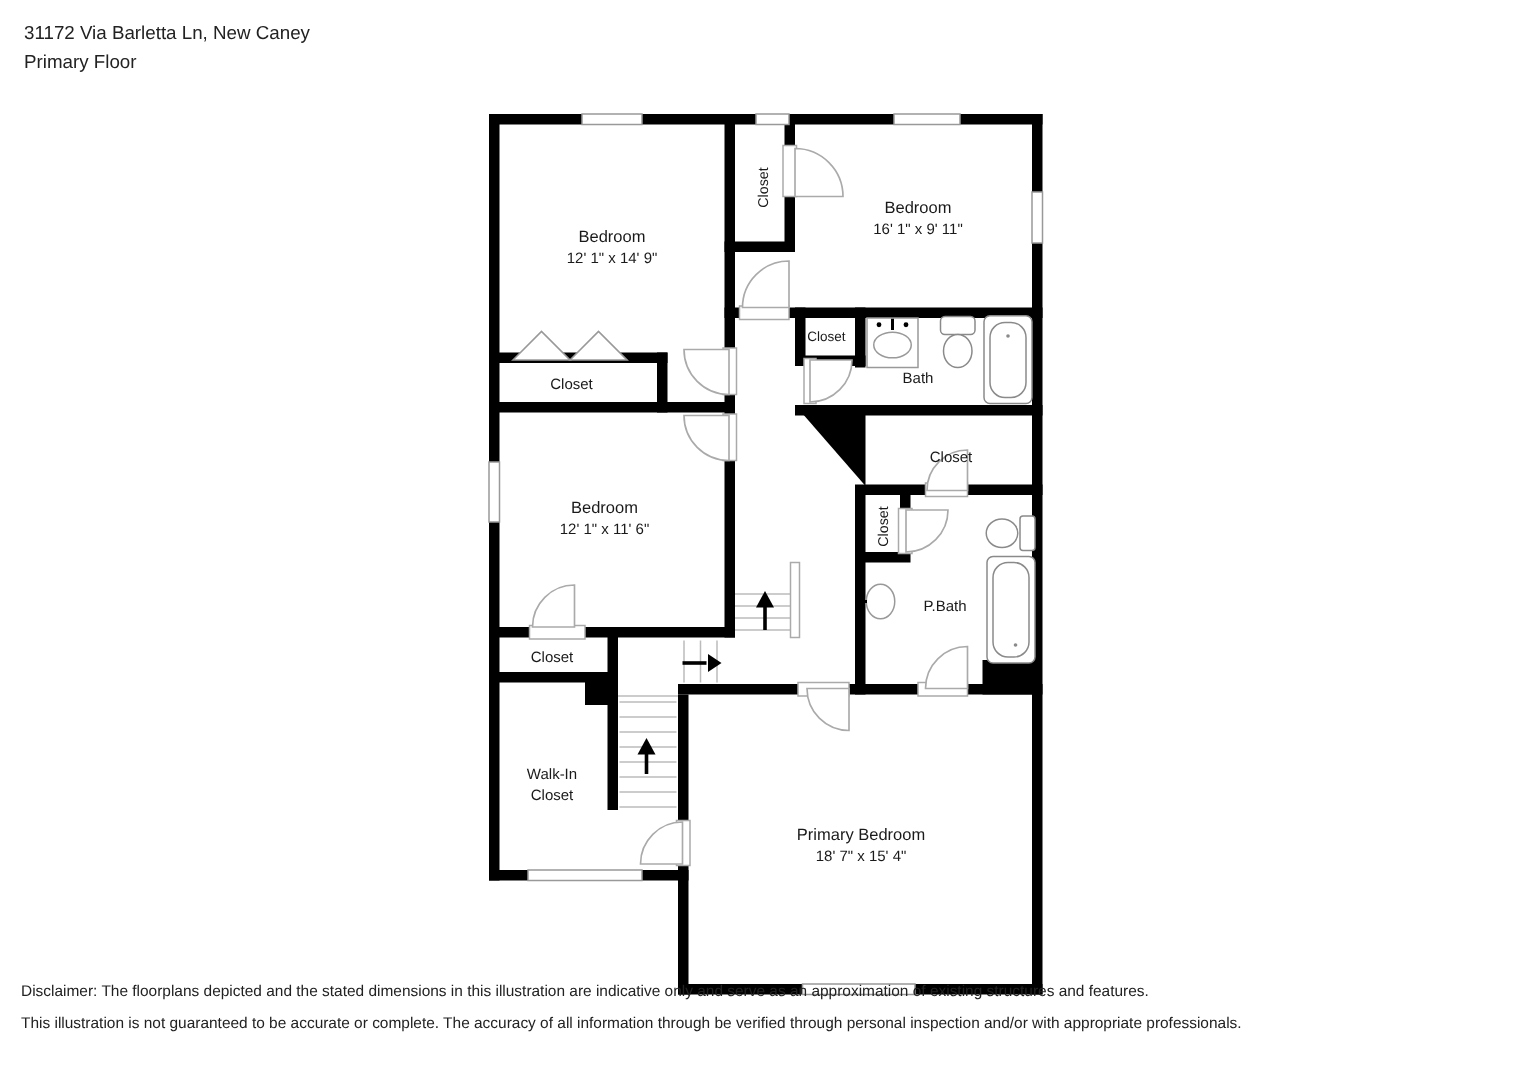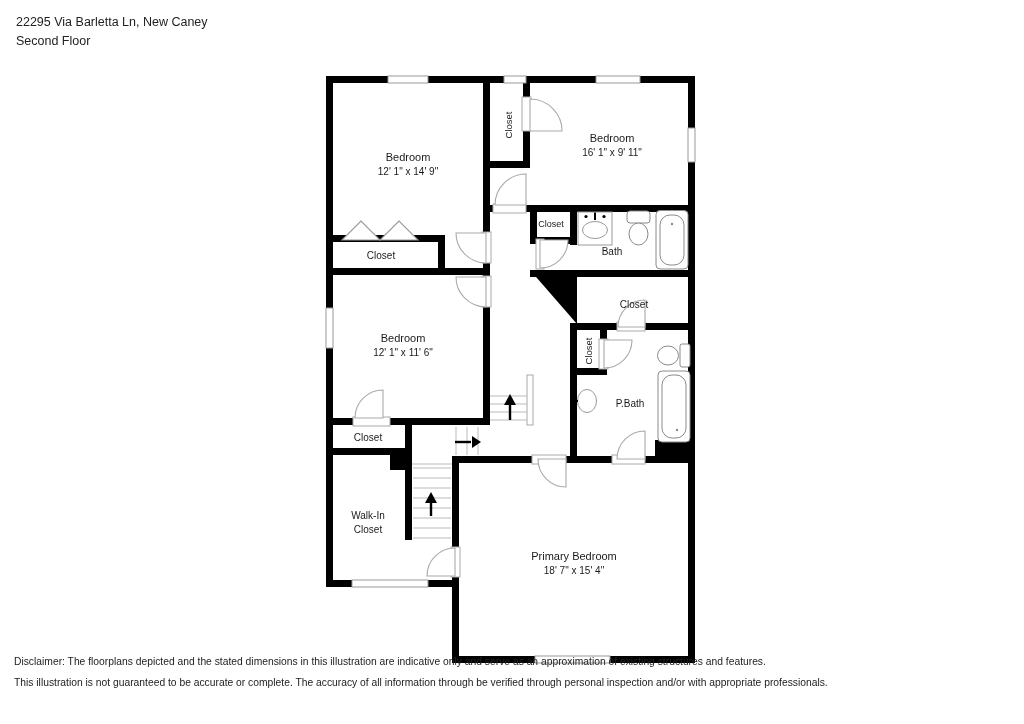--- a/index.html
+++ b/index.html
@@ -12,22 +12,22 @@
   .rname{font-size:11px}
   .rdims{font-size:10px}
   .rclos{font-size:10px}
   .rsm{font-size:9px}
   .rvert{font-size:9.5px}
 </style>
 </head>
 <body>
 
 <div class="header">
-  <div>22295 Via Barletta Ln, New Caney</div>
-  <div>Second Floor</div>
+  <div>31172 Via Barletta Ln, New Caney</div>
+  <div>Primary Floor</div>
 </div>
 
 <svg class="plan" width="1024" height="724" viewBox="0 0 1024 724">
 
   <g fill="#000000">
     <rect x="326" y="76" width="369" height="7"></rect>
     <rect x="326" y="76" width="7" height="511"></rect>
     <rect x="688" y="76" width="7" height="587"></rect>
     <rect x="483" y="76" width="7" height="157"></rect>
     <rect x="523" y="76" width="7" height="22"></rect>

